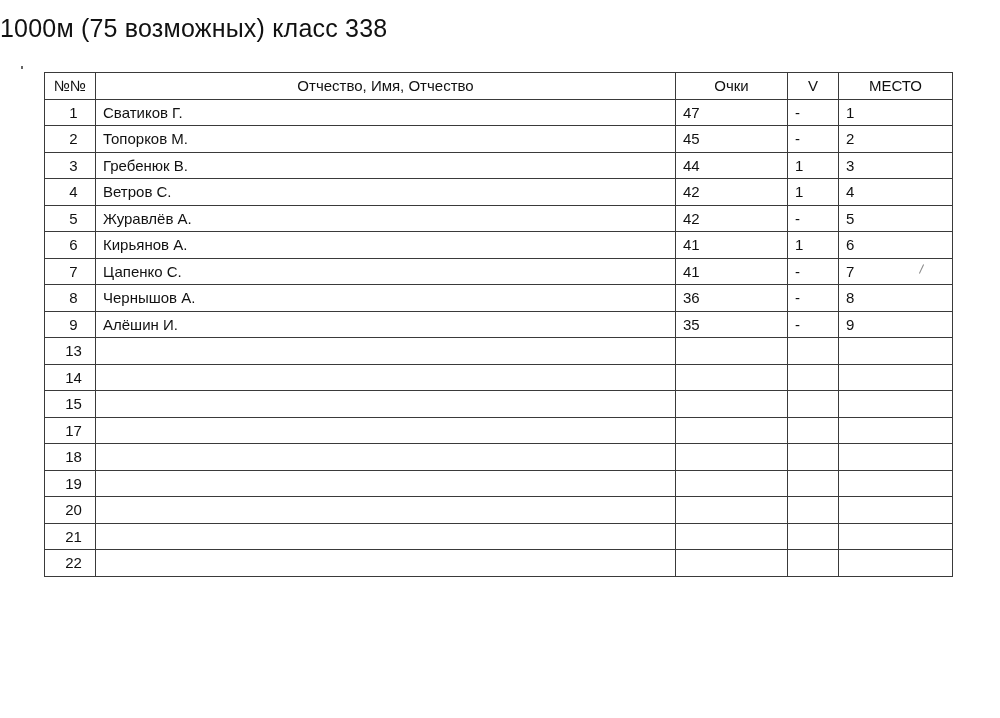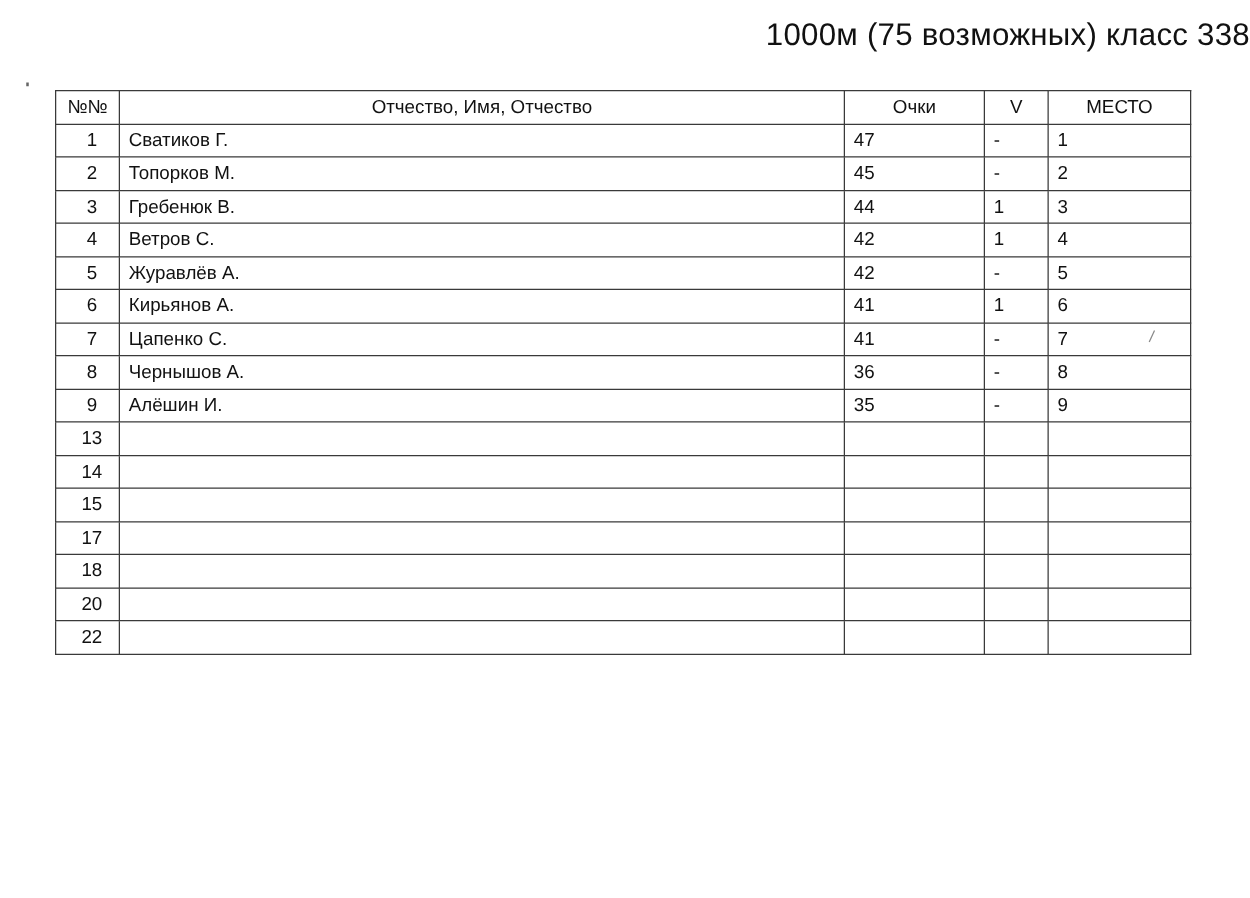--- a/index.html
+++ b/index.html
@@ -1,18 +1,18 @@
 <!DOCTYPE html>
 <html><head>
 <meta charset="utf-8">
 <style>
   html, body { margin:0; padding:0; background:#ffffff; }
   body { width:1000px; height:718px; position:relative; overflow:hidden;
          font-family:"Liberation Sans", "DejaVu Sans", sans-serif; color:#111; }
-  .title { position:absolute; left:0; top:14px; width:1000px; text-align:right;
+  .title { position:absolute; left:0; top:14px; width:1000px; text-align:left;
            font-size:25px; letter-spacing:0.2px; color:#111; }
   table.grid { position:absolute; left:44px; top:72px; border-collapse:collapse;
                table-layout:fixed; width:908px; }
   table.grid col.c-num { width:51px; }
   table.grid col.c-name { width:580px; }
   table.grid col.c-pts { width:112px; }
   table.grid col.c-v { width:51px; }
   table.grid col.c-place { width:114px; }
   table.grid th, table.grid td { border:1.3px solid #3a3a3a; height:25.5px; padding:0 0 0 7px;
                  font-size:15px; font-weight:normal; white-space:nowrap; overflow:hidden; }
@@ -140,21 +140,35 @@
         <td></td>
       </tr>
       <tr>
         <td class="num">18</td>
         <td></td>
         <td></td>
         <td class="v"></td>
         <td></td>
       </tr>
       <tr>
+        <td class="num">19</td>
+        <td></td>
+        <td></td>
+        <td class="v"></td>
+        <td></td>
+      </tr>
+      <tr>
         <td class="num">20</td>
+        <td></td>
+        <td></td>
+        <td class="v"></td>
+        <td></td>
+      </tr>
+      <tr>
+        <td class="num">21</td>
         <td></td>
         <td></td>
         <td class="v"></td>
         <td></td>
       </tr>
       <tr>
         <td class="num">22</td>
         <td></td>
         <td></td>
         <td class="v"></td>

